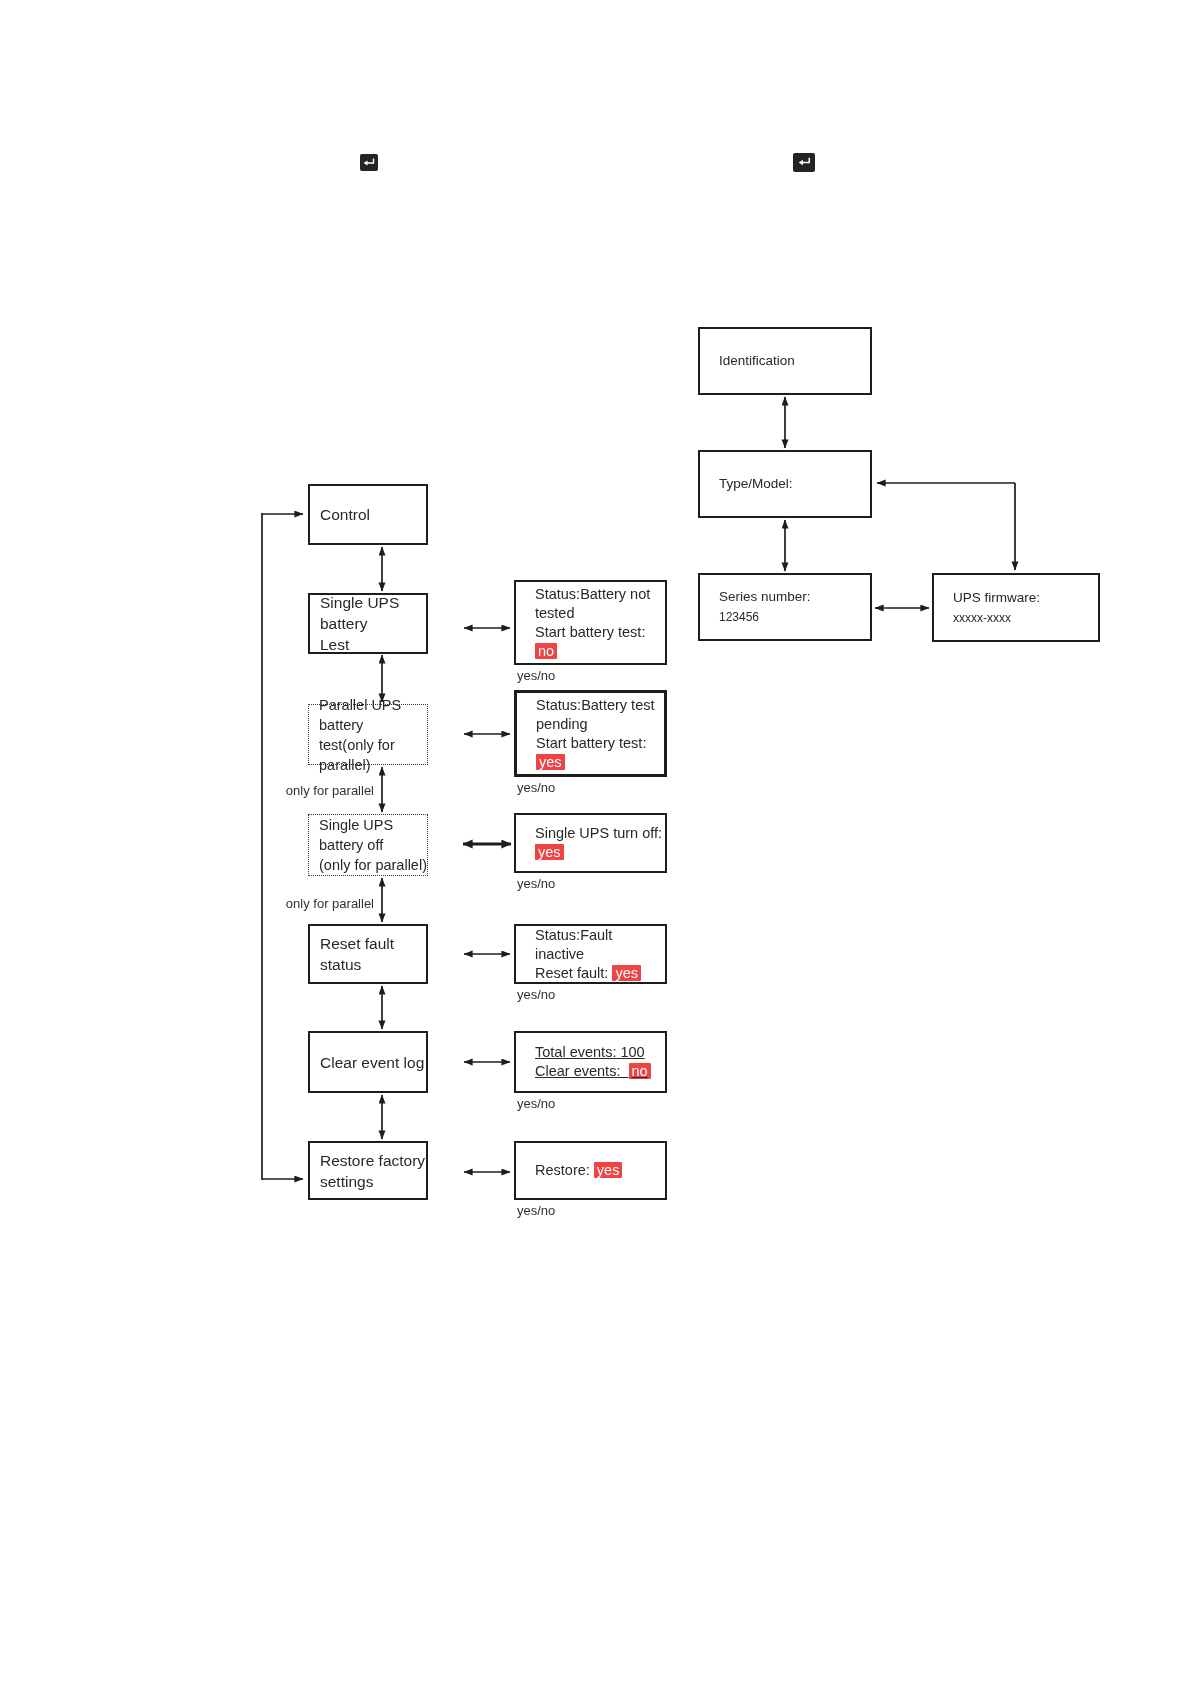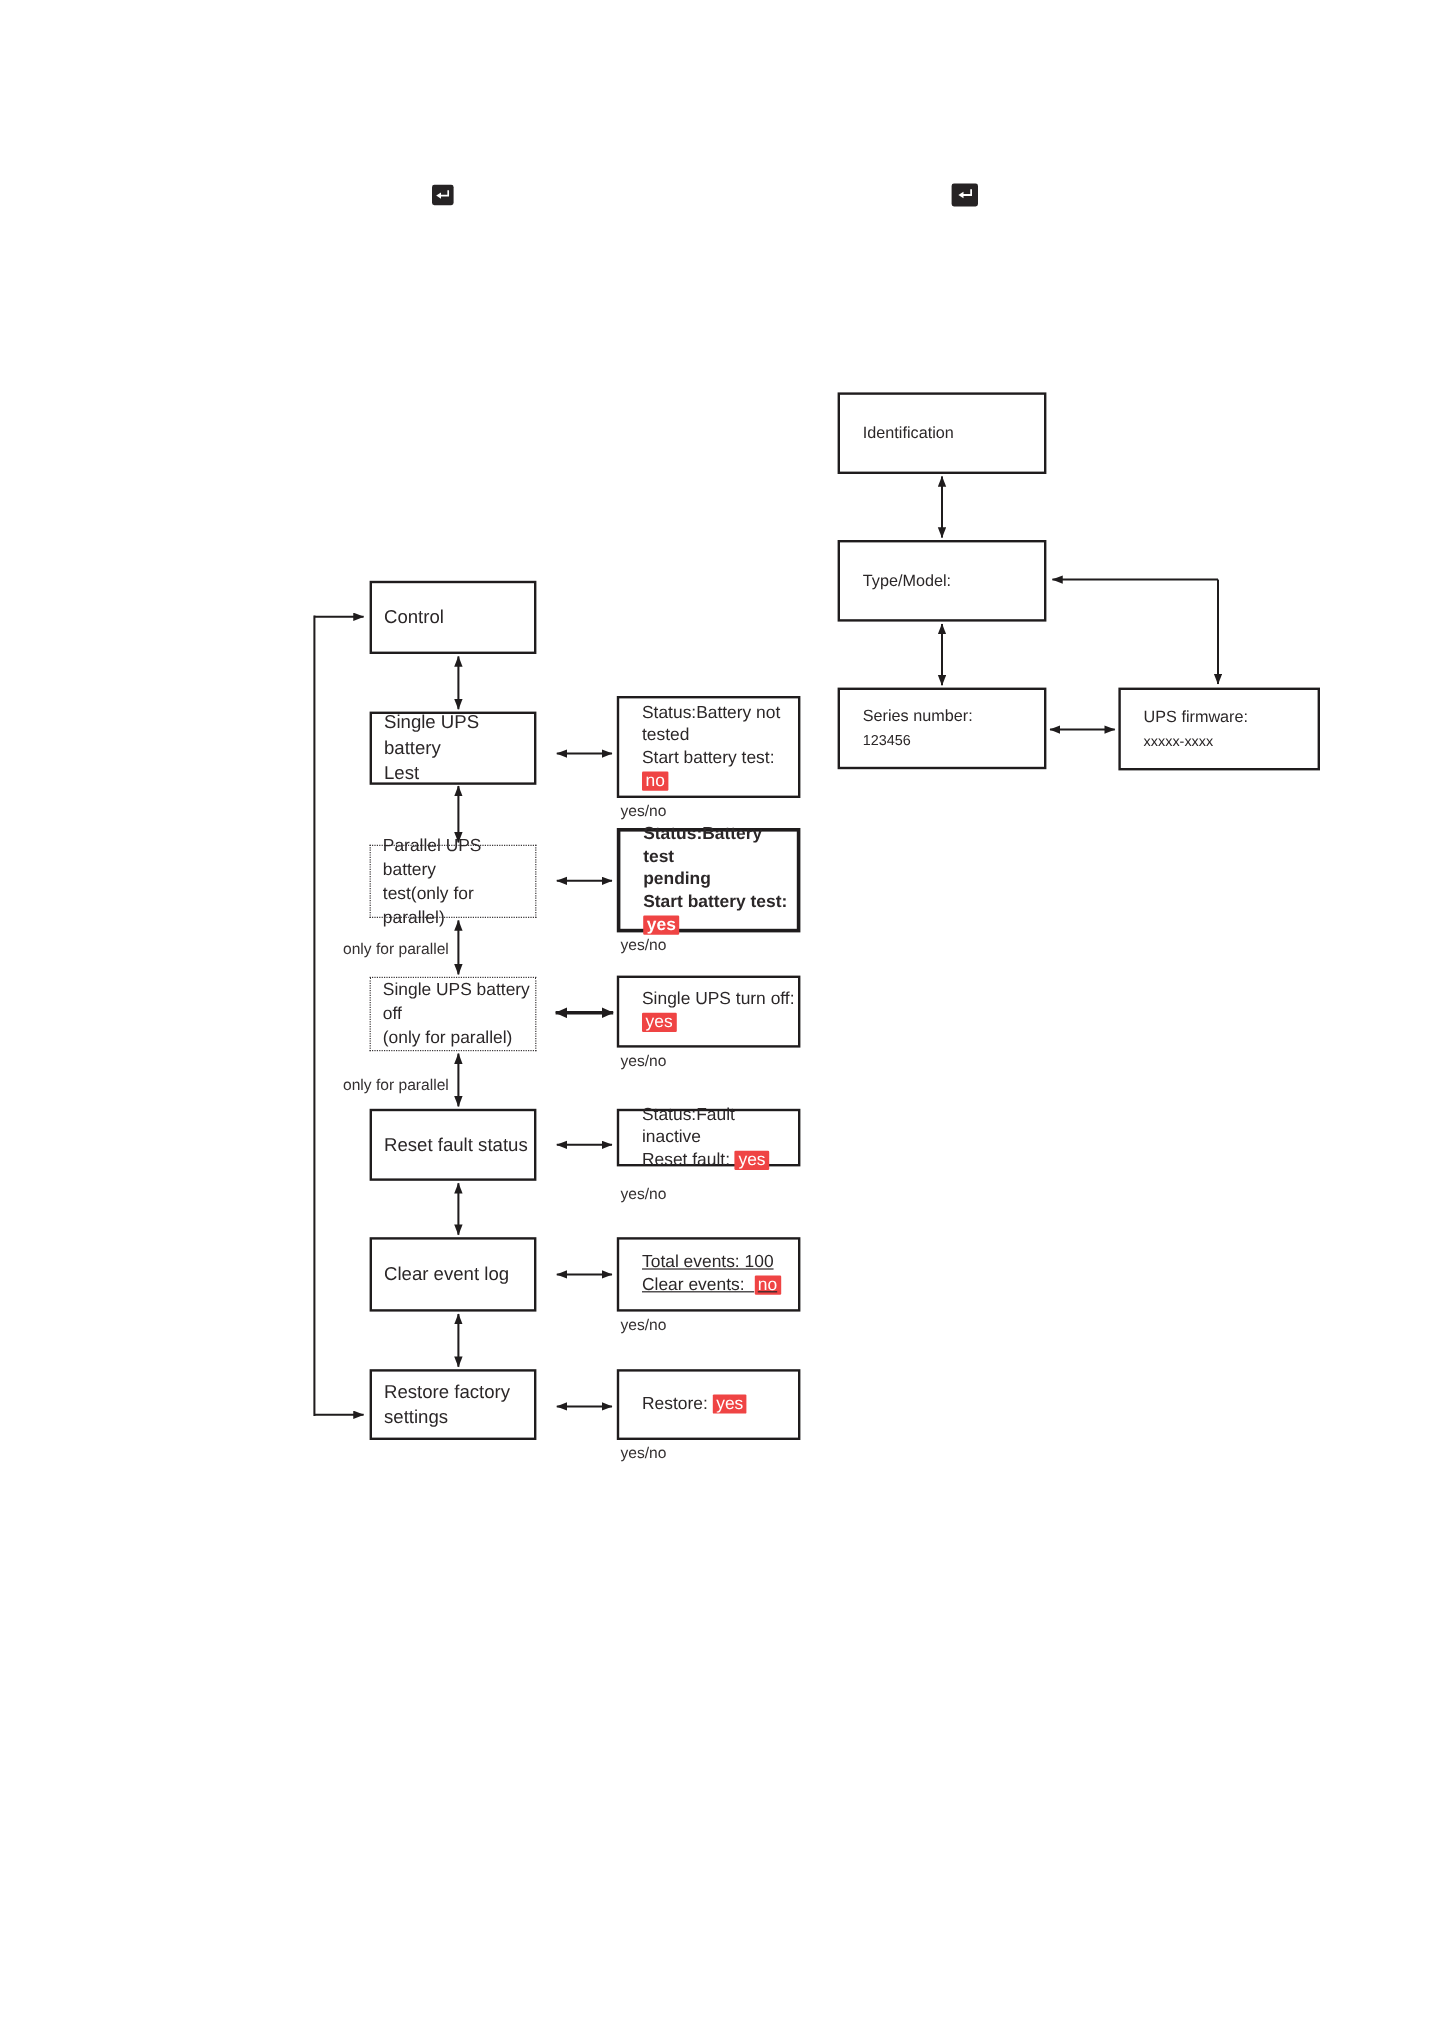--- a/index.html
+++ b/index.html
@@ -4,21 +4,21 @@
 <style>
   html,body{margin:0;padding:0;}
   body{
     width:1191px;height:1684px;position:relative;background:#ffffff;
     font-family:"Liberation Sans",sans-serif;color:#2b2728;overflow:hidden;
   }
   .box{
     position:absolute;background:#fff;border:2px solid #1f1c1d;box-sizing:border-box;
     display:flex;flex-direction:column;justify-content:center;
   }
-  .menu-box{left:308px;width:139px;padding-left:10px;font-size:15.5px;line-height:21px;}
+  .menu-box{left:308px;width:120px;padding-left:10px;font-size:15.5px;line-height:21px;}
   .menu-box.dotted{border:1.6px dotted #3a3637;font-size:14.5px;line-height:20px;}
   .status-box{left:514px;width:153px;padding-left:19px;font-size:14.5px;line-height:19px;}
   .status-box.thick{border-width:3px;}
   .status-line{white-space:pre-wrap;}
   .chip{background:#ef4444;color:#ffffff;padding:0 3px;border-radius:1px;}
   .small-label{position:absolute;font-size:13px;color:#343031;line-height:12px;}
   .side-label{left:240px;width:134px;text-align:right;margin-top:16px;}
   .foot-label{left:517px;}
   .id-box{padding-left:19px;font-size:13.5px;line-height:20px;}
   .id-value{font-size:12px;}
@@ -91,42 +91,42 @@
       <div class="status-line"><span>Status:Battery not</span></div>
       <div class="status-line"><span>tested</span></div>
       <div class="status-line"><span>Start battery test:</span></div>
       <div class="status-line"><span class="chip">no</span></div>
     </div>
     <div class="small-label foot-label" style="top: 670px;">yes/no</div>
     <div class="box menu-box dotted" style="top: 704px; height: 61px;">
       <div>Parallel UPS battery</div>
       <div>test(only for parallel)</div>
     </div>
-    <div class="box status-box thick" style="top: 690px; height: 87px; font-weight: bold;">
+    <div class="box status-box thick" style="top: 690px; height: 87px;">
       <div class="status-line"><span>Status:Battery test</span></div>
       <div class="status-line"><span>pending</span></div>
       <div class="status-line"><span>Start battery test:</span></div>
       <div class="status-line"><span class="chip">yes</span></div>
     </div>
     <div class="small-label foot-label" style="top: 782px;">yes/no</div>
     <div class="small-label side-label" style="top: 769px;">only for parallel</div>
     <div class="box menu-box dotted" style="top: 814px; height: 62px;">
       <div>Single UPS battery off</div>
       <div>(only for parallel)</div>
     </div>
     <div class="box status-box" style="top: 813px; height: 60px;">
       <div class="status-line"><span>Single UPS turn off:</span></div>
       <div class="status-line"><span class="chip">yes</span></div>
     </div>
     <div class="small-label foot-label" style="top: 878px;">yes/no</div>
     <div class="small-label side-label" style="top: 882px;">only for parallel</div>
     <div class="box menu-box" style="top: 924px; height: 60px;">
       <div>Reset fault status</div>
     </div>
-    <div class="box status-box" style="top: 924px; height: 48px;">
+    <div class="box status-box" style="top: 924px; height: 60px;">
       <div class="status-line"><span>Status:Fault inactive</span></div>
       <div class="status-line"><span>Reset fault: </span><span class="chip">yes</span></div>
     </div>
     <div class="small-label foot-label" style="top: 989px;">yes/no</div>
     <div class="box menu-box" style="top: 1031px; height: 62px;">
       <div>Clear event log</div>
     </div>
     <div class="box status-box" style="top: 1031px; height: 62px; text-decoration: underline;">
       <div class="status-line"><span>Total events: 100</span></div>
       <div class="status-line"><span>Clear events:  </span><span class="chip">no</span></div>

